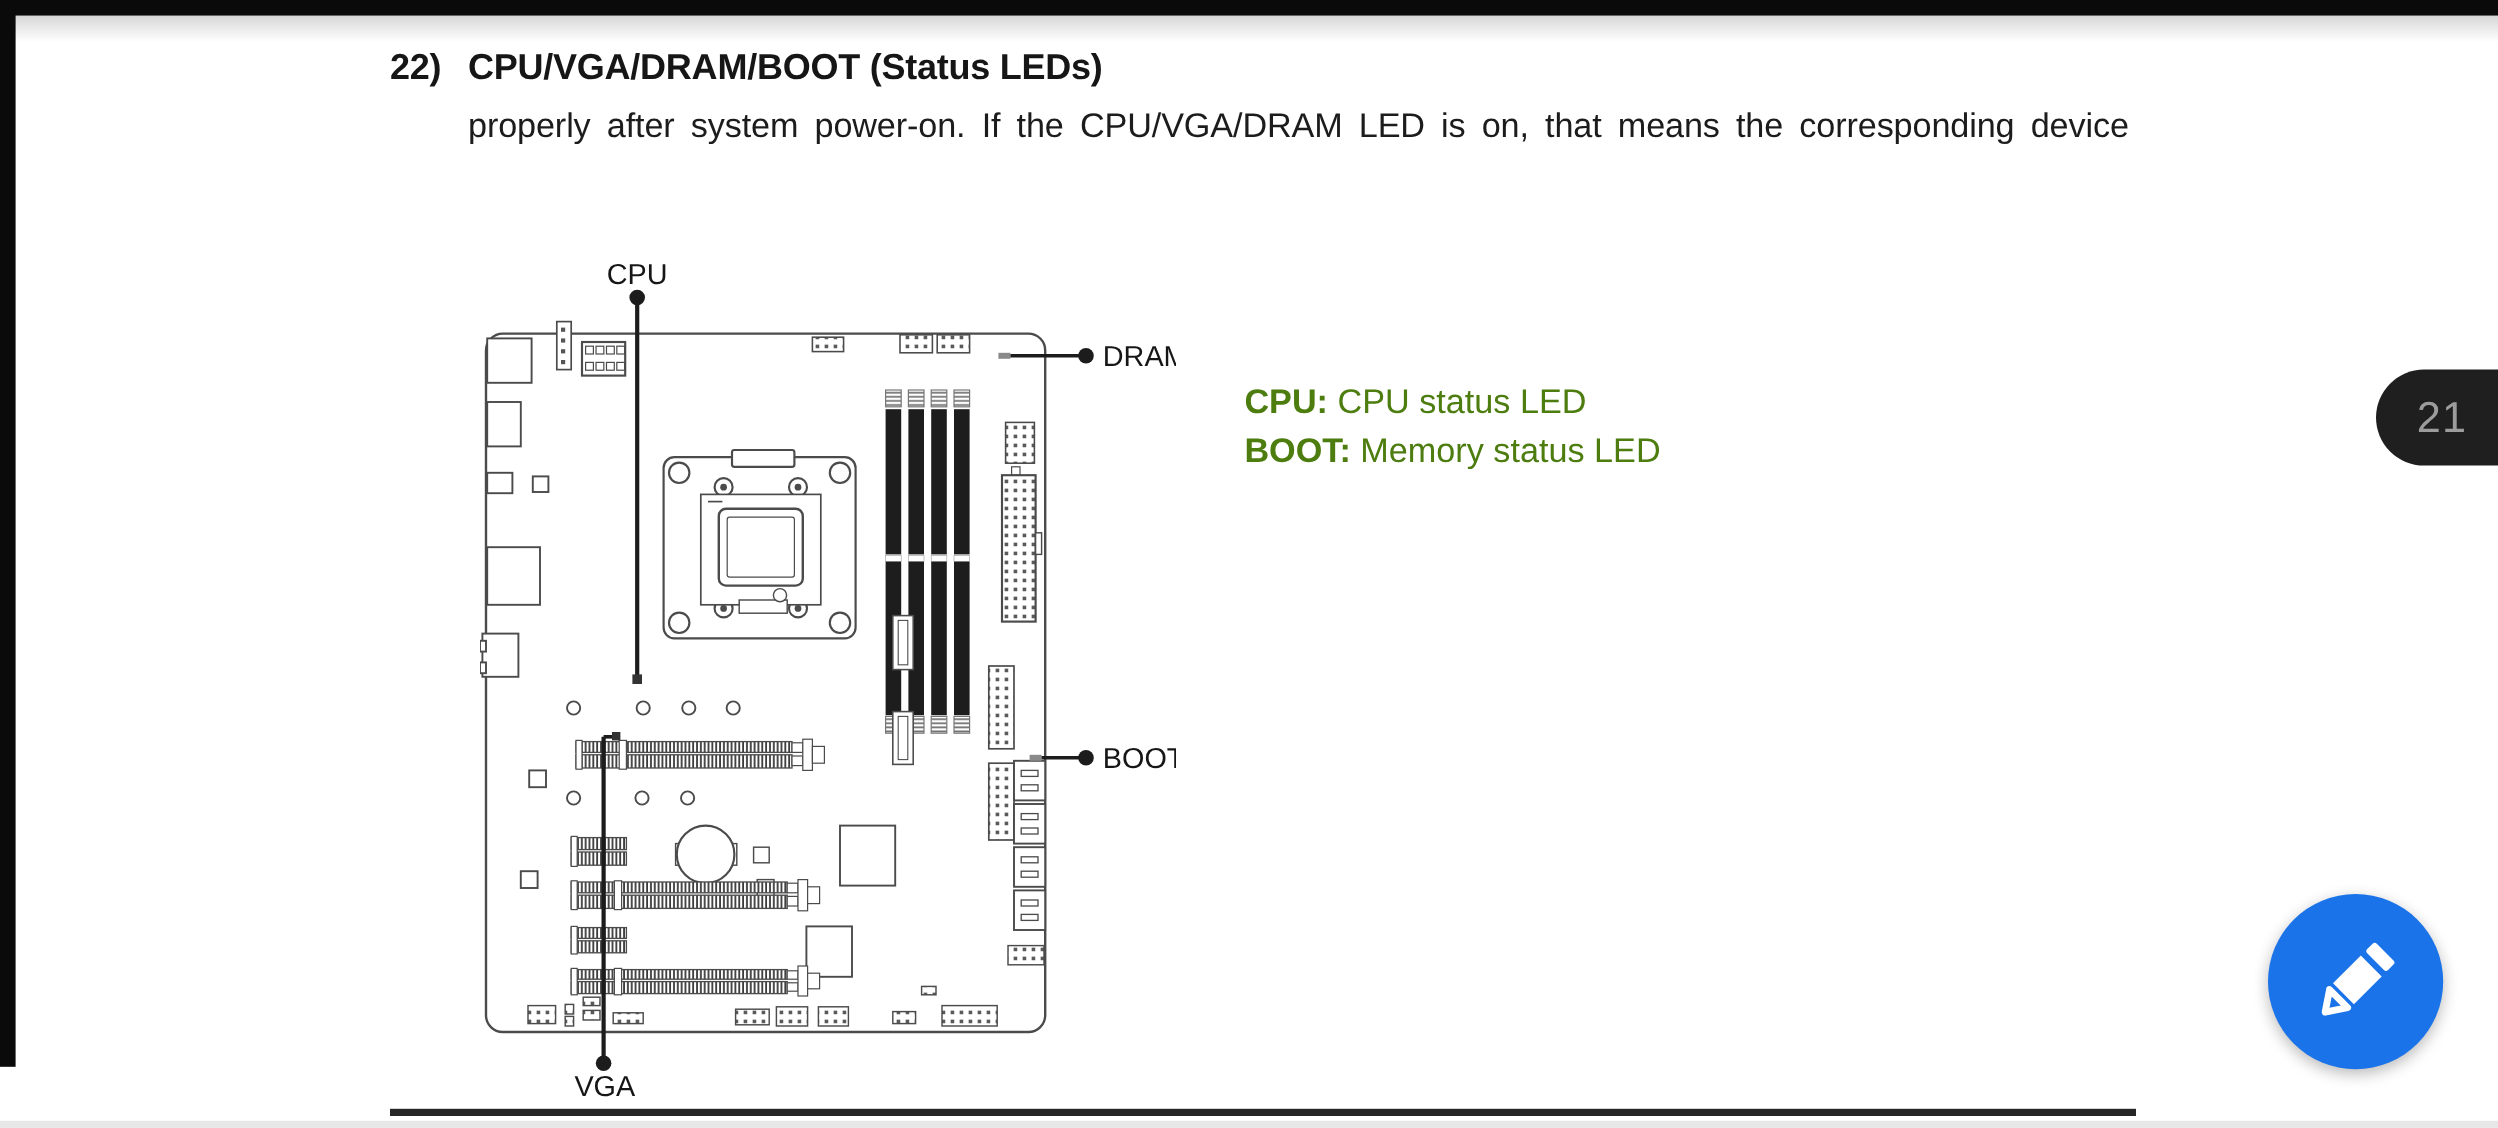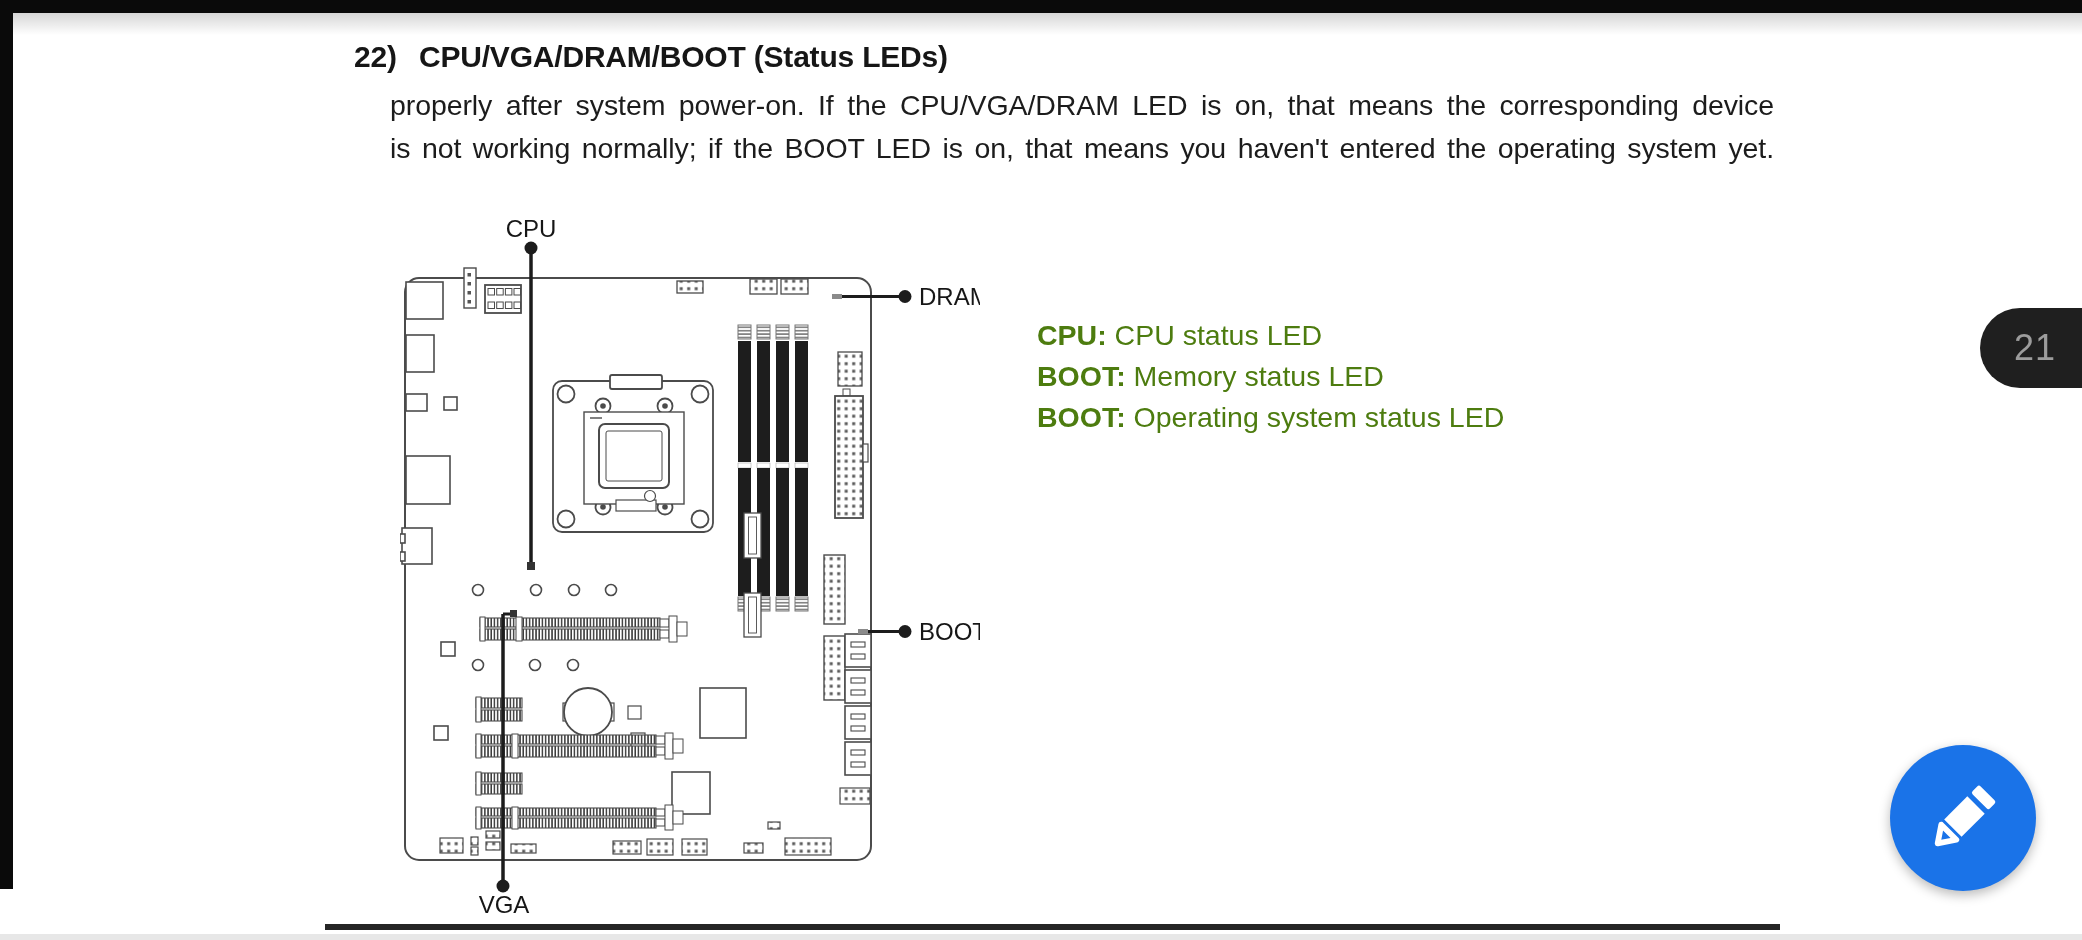--- a/index.html
+++ b/index.html
@@ -14,21 +14,21 @@
   .top-bar{left:0;top:0;width:2082px;height:13px;background:#0a0a0a;z-index:6;}
   .top-shadow{left:0;top:13px;width:2082px;height:22px;
     background:linear-gradient(to bottom, rgba(0,0,0,0.16), rgba(0,0,0,0));z-index:5;}
   .left-bar{left:0;top:0;width:13px;height:889px;background:#0a0a0a;z-index:6;}
   .bottom-strip{left:0;top:934px;width:2082px;height:6px;background:#e7e7e7;z-index:4;}
   .divider{left:325px;top:924px;width:1455px;height:6px;background:#262626;z-index:3;}
 
   
   .heading{left:325px;top:40px;width:1460px;color:#161616;
     font-size:30px;font-weight:bold;letter-spacing:-0.2px;white-space:nowrap;}
-  .heading .sec-num{display:inline-block;width:65px;margin-left:29px;}
+  .heading .sec-num{display:inline-block;width:65px;}
   .body-text{left:390px;top:84px;width:1384px;color:#1c1c1c;
     font-size:28.5px;line-height:42.5px;letter-spacing:-0.1px;}
   .body-line{text-align:justify;text-align-last:justify;text-justify:inter-word;}
   .legend{left:1037px;top:315px;color:#4d7c0f;font-size:28.5px;line-height:41px;}
   .legend b{font-weight:bold;}
 
   
   .diagram{left:400px;top:210px;width:580px;height:730px;}
 
   
@@ -48,27 +48,25 @@
 <div class="abs top-bar"></div>
 <div class="abs top-shadow"></div>
 <div class="abs left-bar"></div>
 
 <div class="abs heading">
   <span class="sec-num">22)</span><span>CPU/VGA/DRAM/BOOT (Status LEDs)</span>
 </div>
 
 <div class="abs body-text">
   <div class="body-line">properly after system power-on. If the CPU/VGA/DRAM LED is on, that means the corresponding device</div>
-  <div class="body-line">is not working normally; if the BOOT LED is on, that means you haven't entered the operating system yet.</div>
 </div>
 
 <div class="abs legend">
   <div><b>CPU:</b><span> CPU status LED</span></div>
   <div><b>BOOT:</b><span> Memory status LED</span></div>
-  <div><b>BOOT:</b><span> Operating system status LED</span></div>
 </div>
 
 <svg class="abs diagram" viewBox="0 0 580 730" xmlns="http://www.w3.org/2000/svg">
   <defs>
     <pattern id="pins" width="7.5" height="7.5" patternUnits="userSpaceOnUse">
       <rect width="7.5" height="7.5" fill="#ffffff"></rect>
       <rect x="2.2" y="2.2" width="3" height="3" fill="#5a5a5a"></rect>
     </pattern>
     <pattern id="vhatch" width="3.2" height="10" patternUnits="userSpaceOnUse">
       <rect width="3.2" height="10" fill="#ffffff"></rect>

